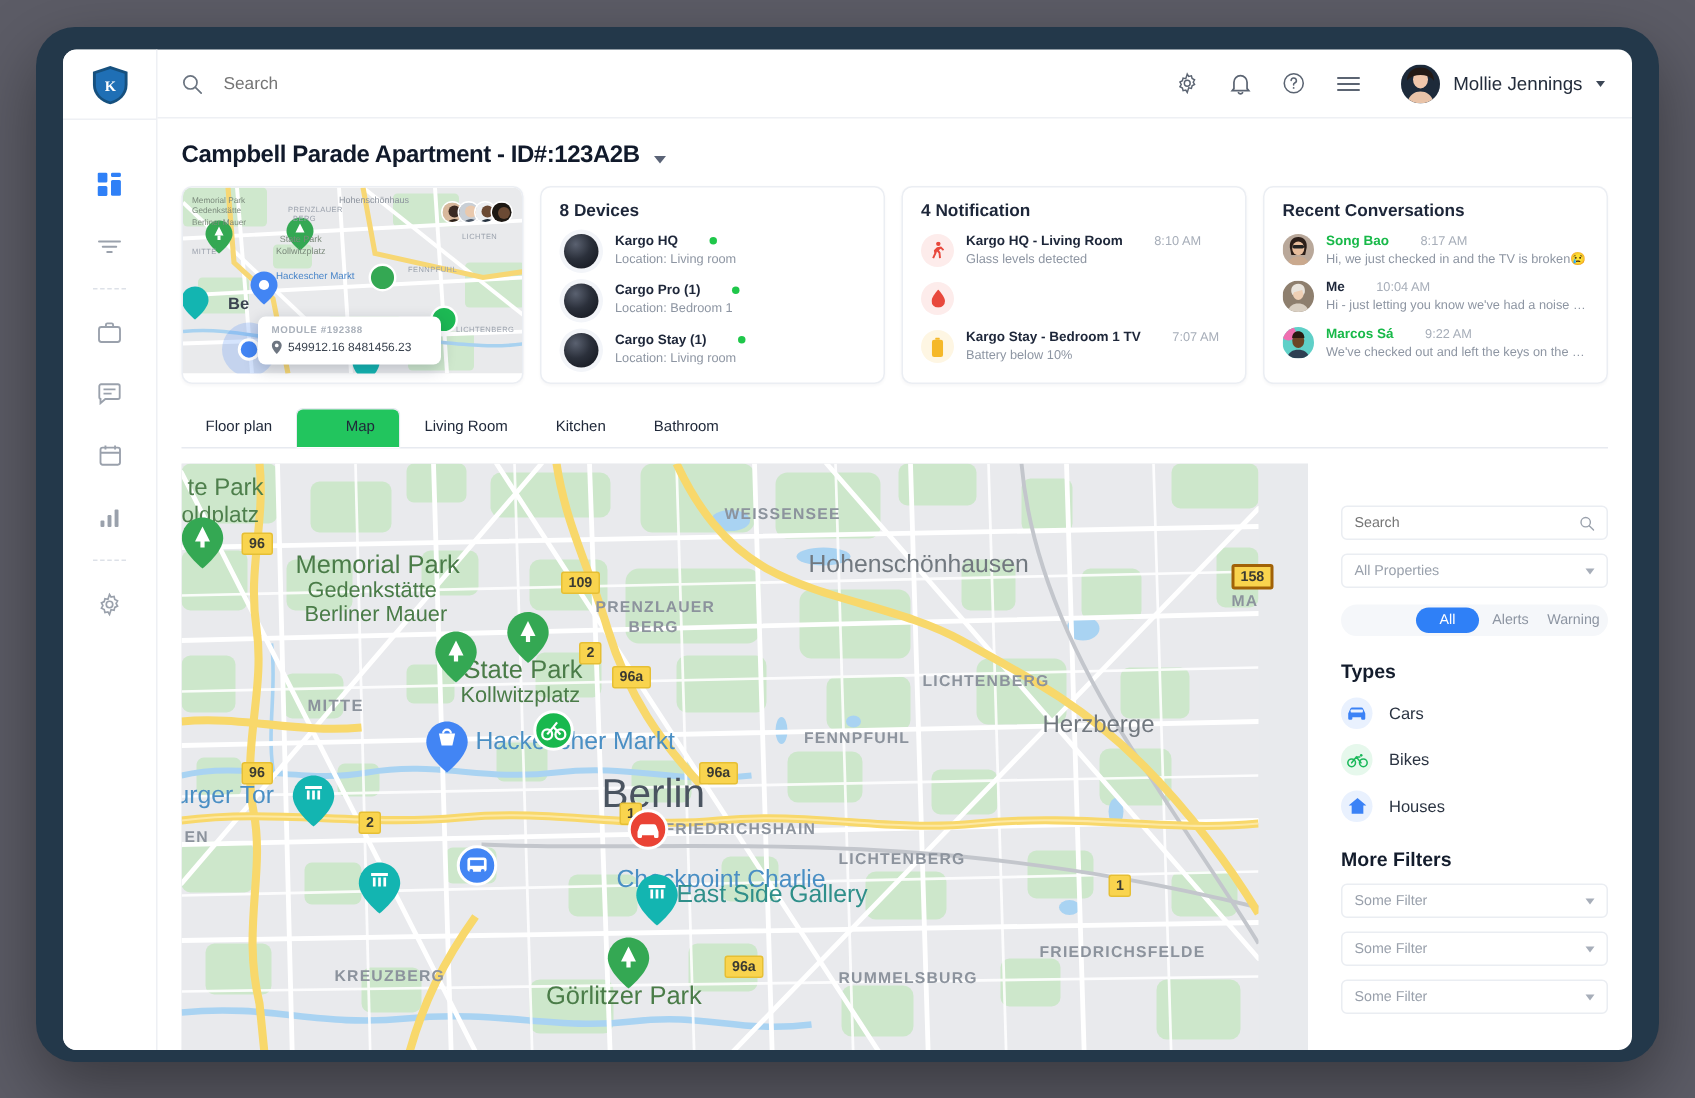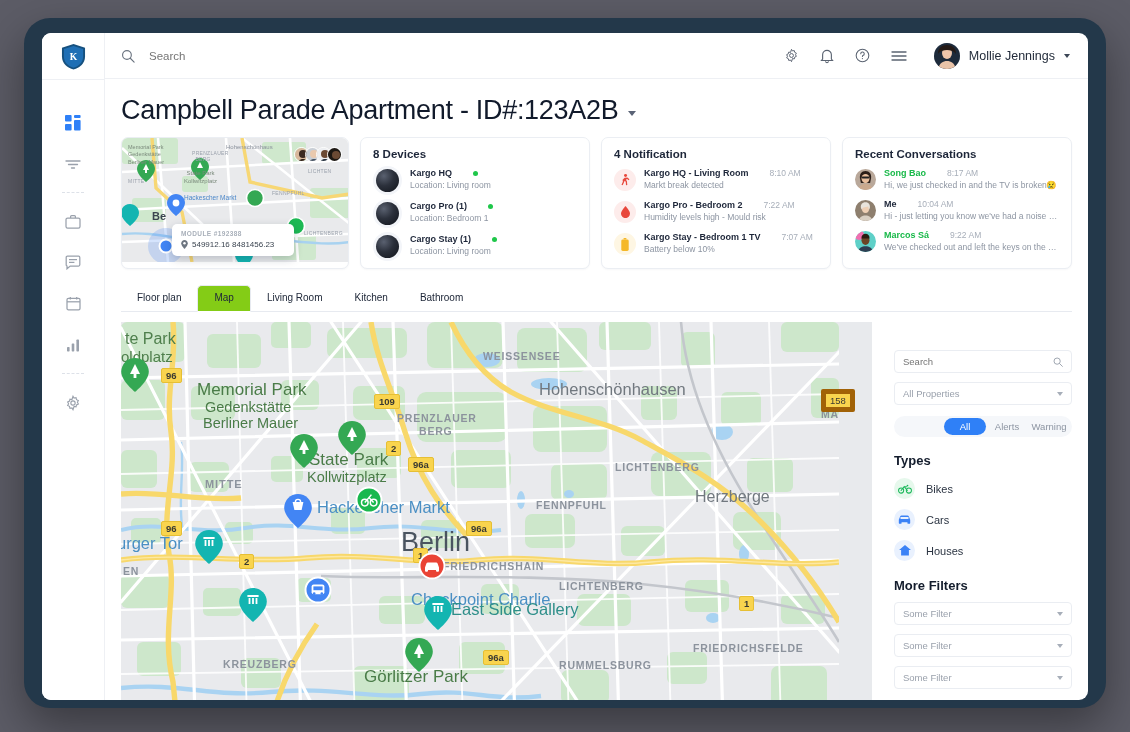--- a/index.html
+++ b/index.html
@@ -74,21 +74,21 @@
     width: 26px; height: 26px; border-radius: 50%;
     overflow: hidden; flex: 0 0 26px;
     background: #cbd3dd;
   }
   .user-name { font-size: 12.5px; color: #232c3b; }
   .caret { width:0;height:0;border-left:3.5px solid transparent;border-right:3.5px solid transparent;border-top:4.5px solid #3c4656; }
 
   
   .content { flex: 1; padding: 10px 16px 0 16px; overflow: hidden; }
   .page-title-row { display: flex; align-items: center; gap: 10px; margin: 6px 0 11px 0; }
-  .page-title { font-size: 27px; font-weight: normal; color: #111a2b; letter-spacing: -0.3px; }
+  .page-title { font-size: 16px; font-weight: bold; color: #111a2b; letter-spacing: -0.3px; }
   .title-caret { width:0;height:0;border-left:4.5px solid transparent;border-right:4.5px solid transparent;border-top:5.5px solid #5a6376; margin-top:5px; }
 
   
   .cards { display: flex; gap: 11px; }
   .card {
     border: 1px solid #ebeef3; border-radius: 7px;
     background: #fff; overflow: hidden;
     box-shadow: 0 1px 2px rgba(20,30,60,.035);
   }
   .card-map { width: 228px; flex: 0 0 228px; position: relative; padding: 0; }
@@ -128,22 +128,22 @@
   .tooltip-val { font-size: 8px; color: #3b4450; margin-top: 3px; display:flex; align-items:center; gap: 4px; white-space: nowrap; }
 
   
   .tabs { display: flex; align-items: flex-end; margin-top: 14px; border-bottom: 1px solid #e7eaf0; height: 29px; }
   .tab {
     font-size: 10px; color: #20293a; font-weight: normal;
     padding: 0 16px 8px 16px; cursor: pointer; line-height: 1;
   }
   .tab.active {
     border: 1px solid #e7eaf0; border-bottom: 1px solid #fff;
-    border-radius: 5px 5px 0 0; padding: 7px 16px 8px 16px;
-    margin-bottom: -1px; background: #84cc16;
+    border-radius: 5px 5px 0 0; padding: 7px 16px 8px 32px;
+    margin-bottom: -1px; background: #22c55e;
   }
 
   
   .map-area { display: flex; margin-top: 10px; height: 400px; }
   .big-map { flex: 1; position: relative; overflow: hidden; background: #e8eaed; }
   .filters {
     width: 200px; flex: 0 0 200px;
     padding: 14px 0 0 22px;
   }
   .filters-head { display:flex; align-items:center; justify-content:space-between; padding-right: 10px; }
@@ -473,36 +473,29 @@
               <svg width="10" height="12" viewBox="0 0 10 13" fill="#e8483c">
                 <circle cx="5.6" cy="1.7" r="1.6"></circle>
                 <path d="M4.6 4.1 2.4 6.3l.3 2.1-1.5 3.3 1.3.5 1.6-3.4.5-1.6 1.2 1.3.3 3.6 1.4-.1-.4-4.2-1.1-1.5 1.3-1 1.6 1.4.9-1-2.2-2Z"></path>
               </svg>
             </div>
             <div class="row-texts">
               <div class="row-head">
                 <span class="row-name">Kargo HQ - Living Room</span>
                 <span class="row-time">8:10 AM</span>
               </div>
-              <div class="row-sub">Markt break detected</div>
+              <div class="row-sub">Glass levels detected</div>
             </div>
           </div>
 
           <div class="row-item">
             <div class="notif-icon ni-red">
               <svg width="9" height="12" viewBox="0 0 9 12" fill="#e8483c">
                 <path d="M4.5 0C4.5 0 0 5 0 7.6A4.5 4.5 0 0 0 9 7.6C9 5 4.5 0 4.5 0Z"></path>
               </svg>
-            </div>
-            <div class="row-texts">
-              <div class="row-head">
-                <span class="row-name">Kargo Pro - Bedroom 2</span>
-                <span class="row-time">7:22 AM</span>
-              </div>
-              <div class="row-sub">Humidity levels high - Mould risk</div>
             </div>
           </div>
 
           <div class="row-item">
             <div class="notif-icon ni-yellow">
               <svg width="8" height="13" viewBox="0 0 8 14" fill="#f5b829">
                 <rect x="2.4" y="0" width="3.2" height="1.6" rx=".6"></rect>
                 <rect x="0" y="1.6" width="8" height="12.4" rx="1.6"></rect>
               </svg>
             </div>
@@ -742,21 +735,21 @@
             <span style="position:absolute;left:40px;top:46px;background:#f9d44e;border:1px solid #e6bf34;border-radius:2px;font-size:9.5px;color:#3a3a32;padding:1px 4px;font-weight:bold">96</span>
             <span style="position:absolute;left:253px;top:72px;background:#f9d44e;border:1px solid #e6bf34;border-radius:2px;font-size:9.5px;color:#3a3a32;padding:1px 4px;font-weight:bold">109</span>
             <span style="position:absolute;left:265px;top:119px;background:#f9d44e;border:1px solid #e6bf34;border-radius:2px;font-size:9.5px;color:#3a3a32;padding:1px 4px;font-weight:bold">2</span>
             <span style="position:absolute;left:287px;top:135px;background:#f9d44e;border:1px solid #e6bf34;border-radius:2px;font-size:9.5px;color:#3a3a32;padding:1px 4px;font-weight:bold">96a</span>
             <span style="position:absolute;left:40px;top:199px;background:#f9d44e;border:1px solid #e6bf34;border-radius:2px;font-size:9.5px;color:#3a3a32;padding:1px 4px;font-weight:bold">96</span>
             <span style="position:absolute;left:118px;top:232px;background:#f9d44e;border:1px solid #e6bf34;border-radius:2px;font-size:9.5px;color:#3a3a32;padding:1px 4px;font-weight:bold">2</span>
             <span style="position:absolute;left:292px;top:226px;background:#f9d44e;border:1px solid #e6bf34;border-radius:2px;font-size:9.5px;color:#3a3a32;padding:1px 4px;font-weight:bold">1</span>
             <span style="position:absolute;left:345px;top:199px;background:#f9d44e;border:1px solid #e6bf34;border-radius:2px;font-size:9.5px;color:#3a3a32;padding:1px 4px;font-weight:bold">96a</span>
             <span style="position:absolute;left:362px;top:328px;background:#f9d44e;border:1px solid #e6bf34;border-radius:2px;font-size:9.5px;color:#3a3a32;padding:1px 4px;font-weight:bold">96a</span>
             <span style="position:absolute;left:618px;top:274px;background:#f9d44e;border:1px solid #e6bf34;border-radius:2px;font-size:9.5px;color:#3a3a32;padding:1px 4px;font-weight:bold">1</span>
-            <span style="position:absolute;left:700px;top:67px;background:#f9d44e;border:5px solid #a16207;border-radius:2px;font-size:9.5px;color:#3a3a32;padding:1px 4px;font-weight:normal">158</span>
+            <span style="position:absolute;left:700px;top:67px;background:#f9d44e;border:2px solid #a16207;border-radius:2px;font-size:9.5px;color:#3a3a32;padding:1px 4px;font-weight:bold">158</span>
           </div>
 
           
           <svg style="position:absolute;left:0;top:0" width="718" height="400">
             <g transform="translate(14,36)">
               <path d="M0 0C-7.6 0-13.8 6.2-13.8 13.8C-13.8 23 0 34 0 34C0 34 13.8 23 13.8 13.8C13.8 6.2 7.6 0 0 0Z" fill="#34a853"></path>
               <path d="M0 6 L5 16 H-5Z" fill="#fff"></path>
                   <rect x="-1.4" y="15" width="2.8" height="5" fill="#fff"></rect>
             </g>
             <g transform="translate(231,99)">
@@ -835,45 +828,45 @@
             <span class="sel-caret"></span>
           </div>
 
           <div class="segmented">
             <div class="seg active">All</div>
             <div class="seg">Alerts</div>
             <div class="seg">Warning</div>
           </div>
 
           <div class="sec-title">Types</div>
+
+          <div class="type-row">
+            <span class="type-ic ic-blue">
+              <svg width="13" height="10" viewBox="0 0 16 12" fill="#3b82f6">
+                <path d="M1 5.6 L2.6 1.8 A2 2 0 0 1 4.5 0.6 h7 a2 2 0 0 1 1.9 1.2 L15 5.6 v4 a1.1 1.1 0 0 1-1.1 1.1 h-1.2 a1.1 1.1 0 0 1-1.1-1.1 v-.9 H4.4 v.9 a1.1 1.1 0 0 1-1.1 1.1 H2.1 A1.1 1.1 0 0 1 1 9.6Z"></path>
+                <rect x="3" y="2.4" width="10" height="2.4" rx=".6" fill="#e9f1fe"></rect>
+              </svg>
+            </span>
+            <span class="type-label">Cars</span>
+          </div>
 
           <div class="type-row">
             <span class="type-ic ic-green">
               <svg width="14" height="10" viewBox="0 0 18 12" fill="none" stroke="#1ab85a" stroke-width="1.3">
                 <circle cx="4" cy="8" r="3.3"></circle>
                     <circle cx="14" cy="8" r="3.3"></circle>
                 <path d="M4 8 L8 3 L12 8 M8 3 L11 3" stroke-linecap="round"></path>
                 <circle cx="12.2" cy="1.6" r="1.1" fill="#1ab85a" stroke="none"></circle>
               </svg>
             </span>
             <span class="type-label">Bikes</span>
           </div>
 
           <div class="type-row">
             <span class="type-ic ic-blue">
-              <svg width="13" height="10" viewBox="0 0 16 12" fill="#3b82f6">
-                <path d="M1 5.6 L2.6 1.8 A2 2 0 0 1 4.5 0.6 h7 a2 2 0 0 1 1.9 1.2 L15 5.6 v4 a1.1 1.1 0 0 1-1.1 1.1 h-1.2 a1.1 1.1 0 0 1-1.1-1.1 v-.9 H4.4 v.9 a1.1 1.1 0 0 1-1.1 1.1 H2.1 A1.1 1.1 0 0 1 1 9.6Z"></path>
-                <rect x="3" y="2.4" width="10" height="2.4" rx=".6" fill="#e9f1fe"></rect>
-              </svg>
-            </span>
-            <span class="type-label">Cars</span>
-          </div>
-
-          <div class="type-row">
-            <span class="type-ic ic-blue">
               <svg width="12" height="11" viewBox="0 0 14 13" fill="#3b82f6">
                 <path d="M7 0 L14 6 H11.6 V12.4 H2.4 V6 H0Z"></path>
               </svg>
             </span>
             <span class="type-label">Houses</span>
           </div>
 
           <div class="sec-title more-title">More Filters</div>
 
           <div class="f-select small">

